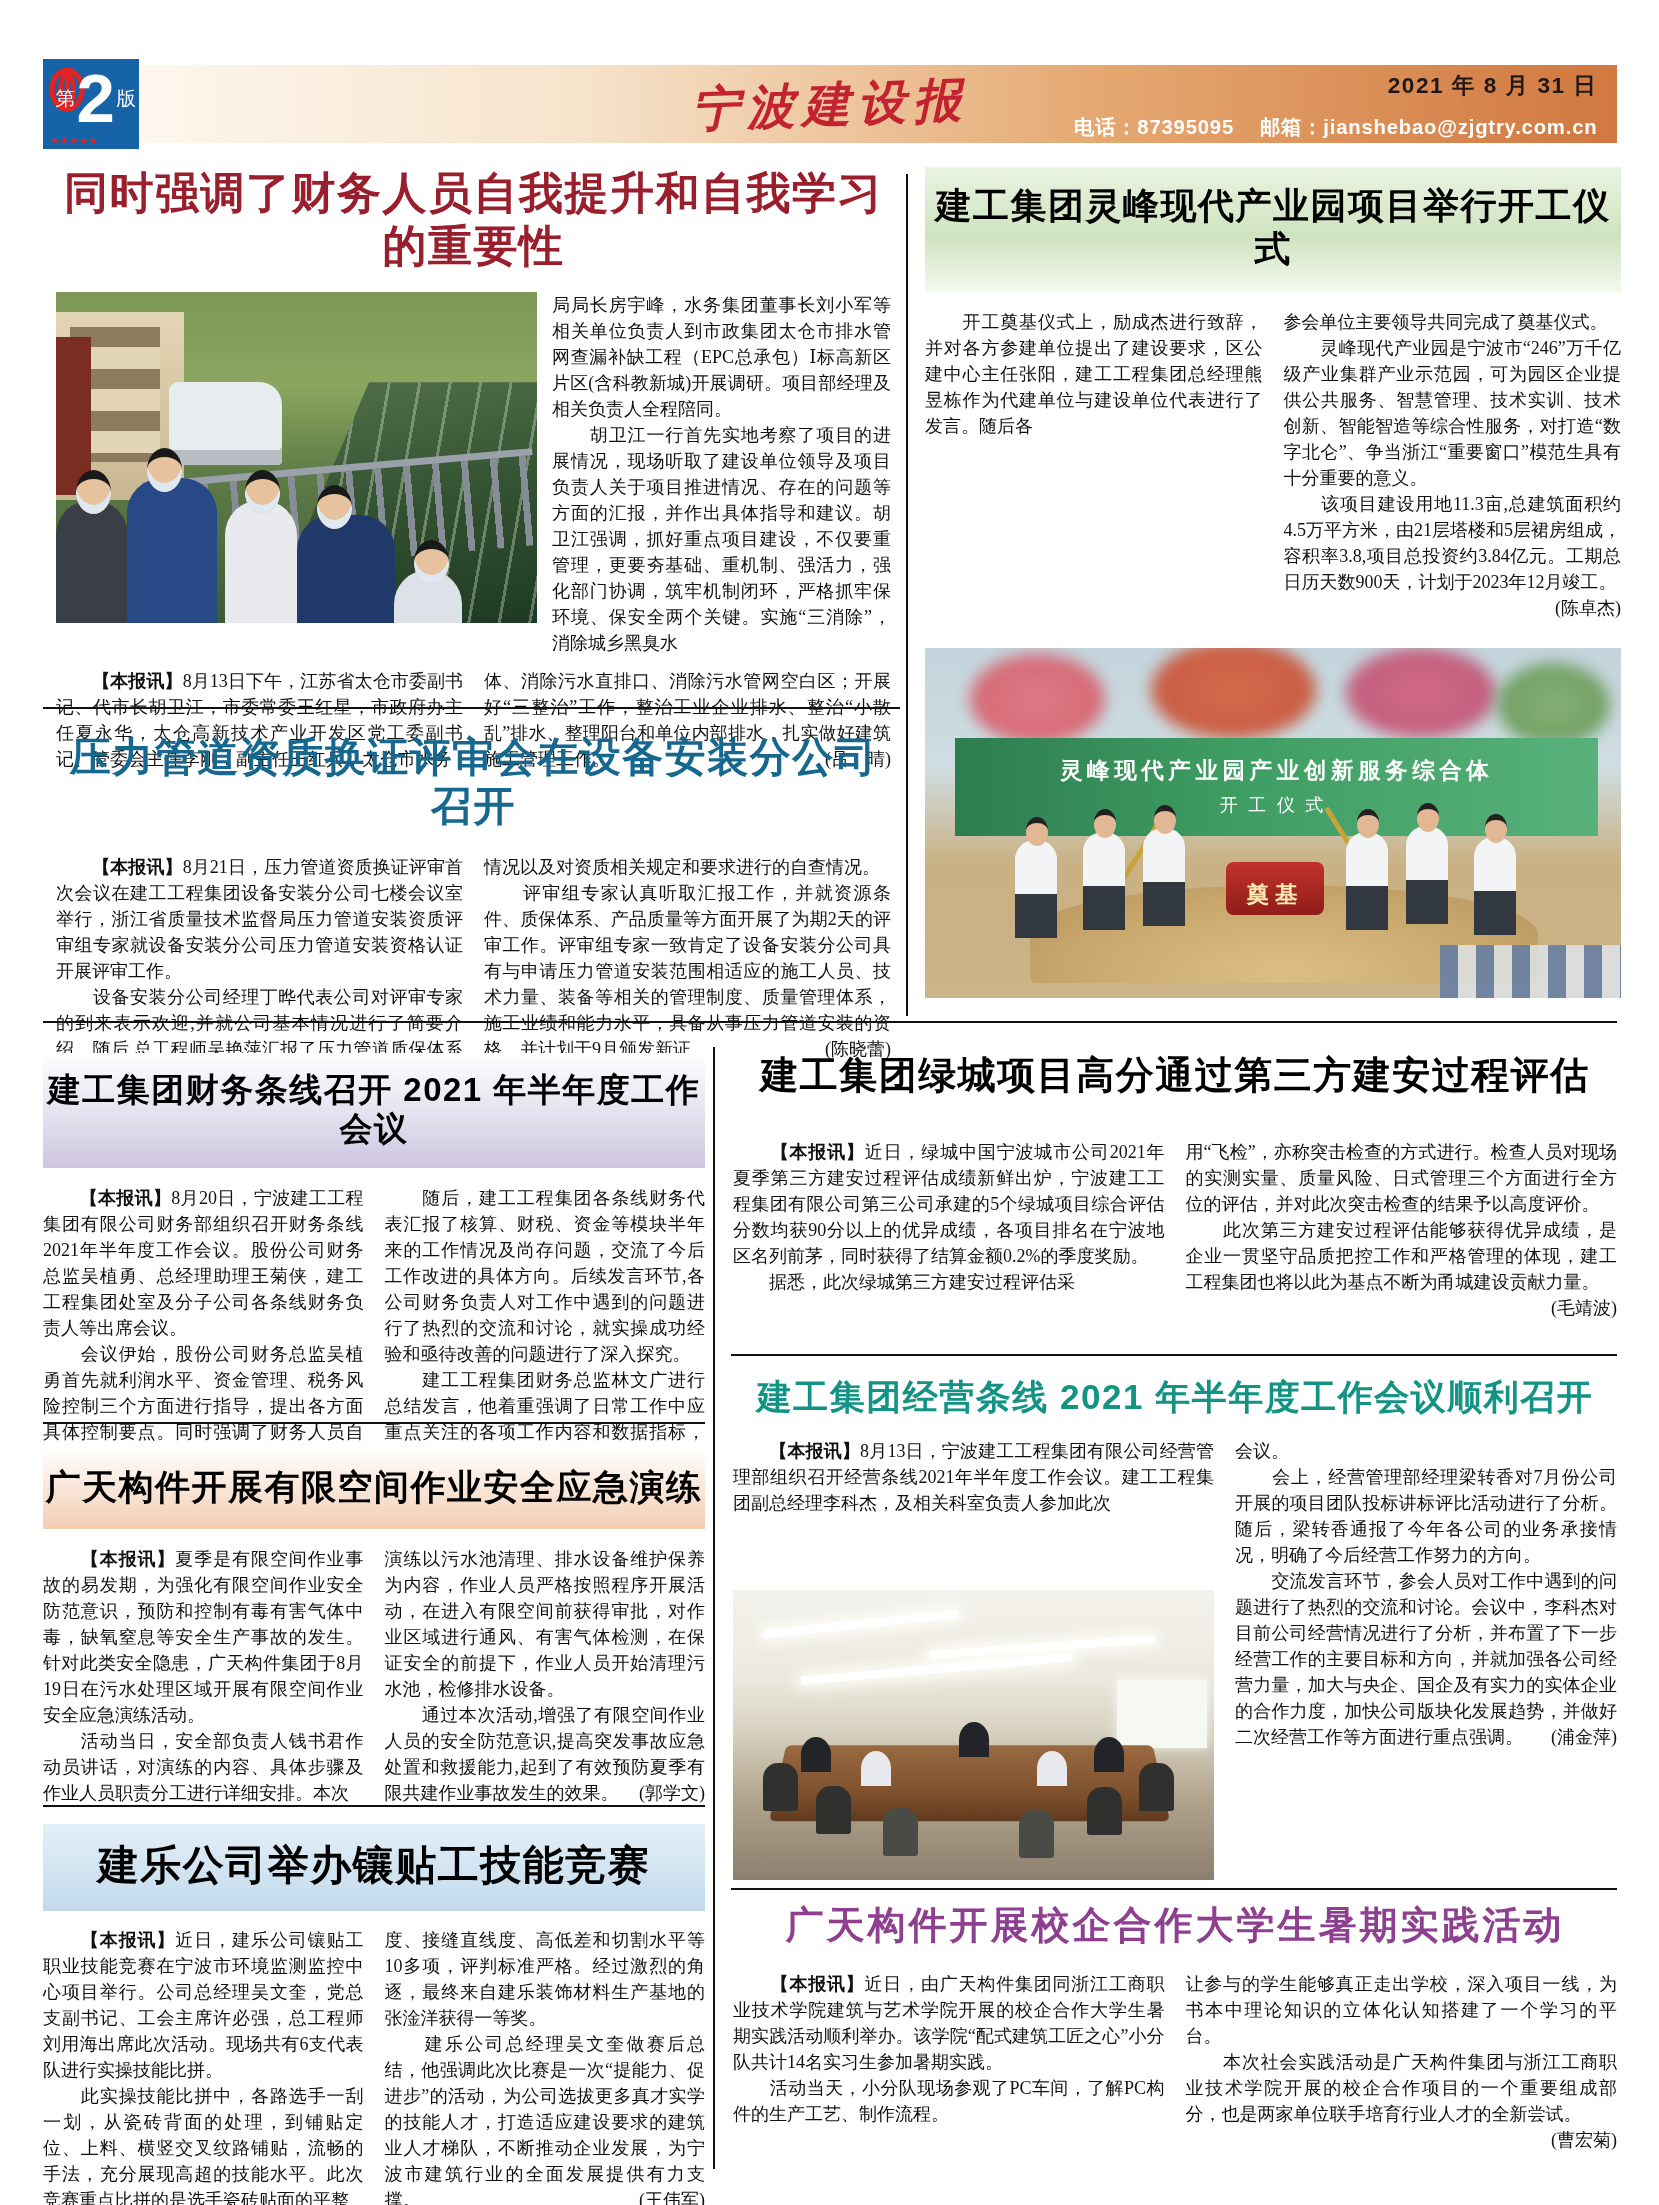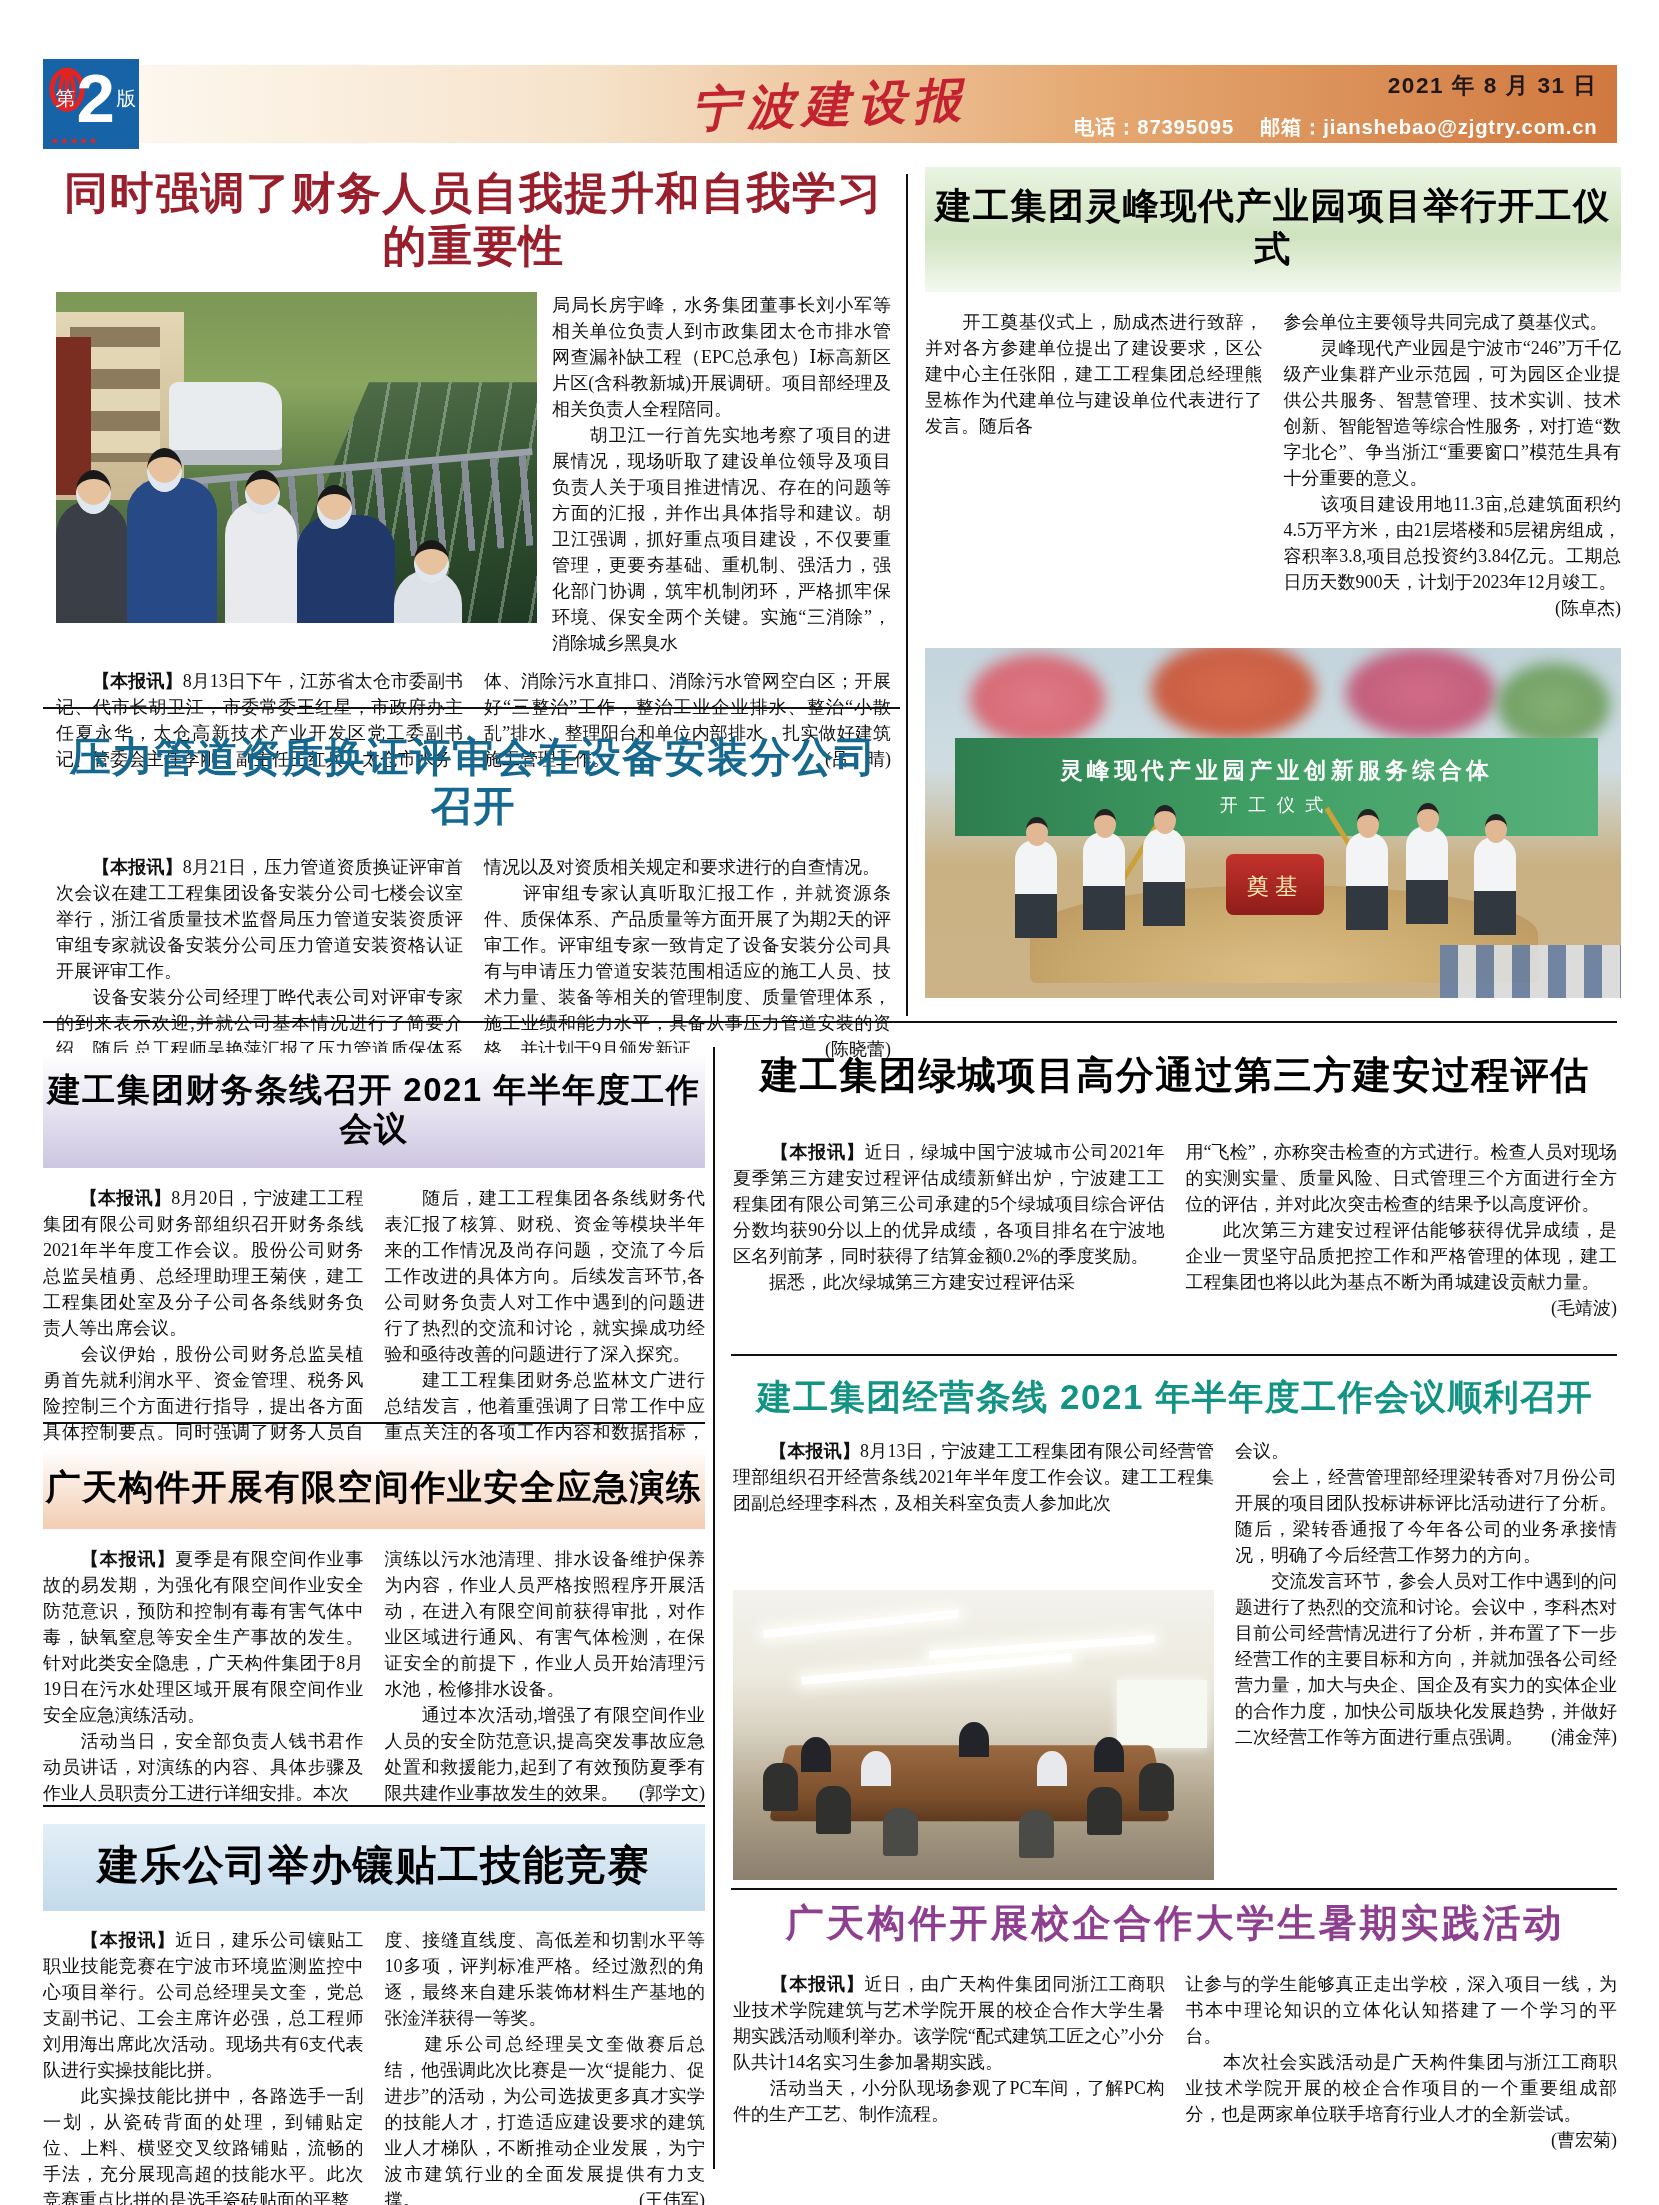--- a/index.html
+++ b/index.html
@@ -52,21 +52,21 @@
       background:linear-gradient(180deg,#eaf4e2 0%,#cfe3bf 55%,#f4f9ef 100%);}
   .t3{font-size:41px;color:var(--headline-blue);margin-bottom:22.6px;}
   .t4{font-size:33px;color:#000;padding:16.5px 0 19.6px;
       background:linear-gradient(180deg,#ffffff 0%,#cdc6e0 100%);}
   .t5{font-size:38px;color:#000;margin-bottom:40px;}
   .t6{font-size:35px;color:var(--headline-teal);margin-bottom:19.6px;}
   .t7{font-size:35px;color:#000;padding:18px 0 21px;
       background:linear-gradient(180deg,#ffffff 0%,#f3cdb2 100%);}
   .t8{font-size:41px;color:#000;padding:16.5px 0 21px;
       background:linear-gradient(180deg,#e3eff7 0%,#c3daec 100%);}
-  .t9{font-size:38px;color:var(--headline-purple);font-family:Liberation Mono, monospace;
+  .t9{font-size:38px;color:var(--headline-purple);font-family:Liberation Serif, serif;
       font-weight:bold;margin-bottom:22.6px;letter-spacing:3px;}
 
   .cols{display:flex;gap:21px;}
   .col{flex:1;font-size:18px;line-height:26px;text-align:justify;}
   .col p{margin:0;}
   .col b.lede{font-family:"Liberation Sans","DejaVu Sans",sans-serif;font-weight:bold;}
   .byline{float:right;padding-left:9px;}
 
   #a1{left:56px;top:167px;width:835px;}
   .a1-row{display:flex;gap:15px;margin-top:3px;}
@@ -123,23 +123,23 @@
   .s3{left:421px;top:0;width:150px;height:90px;background:radial-gradient(#d4607f,#b84a6c);}
   .s4{left:572px;top:15px;width:113px;height:83px;background:radial-gradient(#7fae6a,#5c8f4e);}
   .ph2-board{position:absolute;left:30px;right:22.6px;top:90px;height:98px;color:#fff;
     background:linear-gradient(90deg,#2e7d4f 0%,#3f9e63 45%,#58b17b 100%);
     font-family:"Liberation Sans","DejaVu Sans",sans-serif;text-align:center;}
   .ph2-cap1{font-size:22.6px;font-weight:bold;letter-spacing:4.5px;margin-top:16.5px;}
   .ph2-cap2{font-size:18px;letter-spacing:10.5px;margin-top:7.5px;}
   .ph2-sand{position:absolute;left:105px;right:83px;bottom:15px;height:98px;border-radius:50% 50% 6px 6px;
     background:radial-gradient(ellipse at 50% 90%,#dcbe84 0%,#c8a express 0%);
     background:radial-gradient(ellipse at 50% 90%,#dcbe84 0%,#c8a76c 60%,#b3905a 100%);}
-  .ph2-stone{position:absolute;left:301px;bottom:83px;width:98px;height:61px;border-radius:7.5px;
+  .ph2-stone{position:absolute;left:301px;bottom:83px;width:98px;height:53px;border-radius:7.5px;
     background:linear-gradient(#c2322c,#8f1d1a);color:#ffe9b0;text-align:center;
-    font-size:22.6px;font-weight:normal;letter-spacing:6px;line-height:65px;}
+    font-size:22.6px;font-weight:bold;letter-spacing:6px;line-height:65px;}
   .p2-fig{position:absolute;bottom:68px;width:42px;height:98px;border-radius:19.6px 19.6px 0 0;
     background:linear-gradient(180deg,#f2f4f6 0 55%,#32383f 55% 100%);}
   .p2-fig::after{content:"";position:absolute;top:-22.6px;left:10.5px;width:22.6px;height:22.6px;border-radius:50%;
     background:#e2b astronomy;background:#e2b894;border-top:6px solid #222;}
   .p2-g1{left:158px;} .p2-g2{left:218px;bottom:72px;} .p2-g3{left:421px;} .p2-g4{left:481px;bottom:74px;}
   .p2-g5{left:90px;bottom:60px;} .p2-g6{left:549px;bottom:63px;}
   .shovel{position:absolute;width:4.5px;height:83px;background:#c9a33a;transform:rotate(32deg);}
   .sv1{left:218px;bottom:113px;} .sv2{left:421px;bottom:113px;transform:rotate(-32deg);}
   .ph2-fence{position:absolute;right:0;bottom:0;width:181px;height:53px;
     background:repeating-linear-gradient(90deg,#5a79a8 0 18px,#dfe7ee 18px 36px);opacity:.8;}

